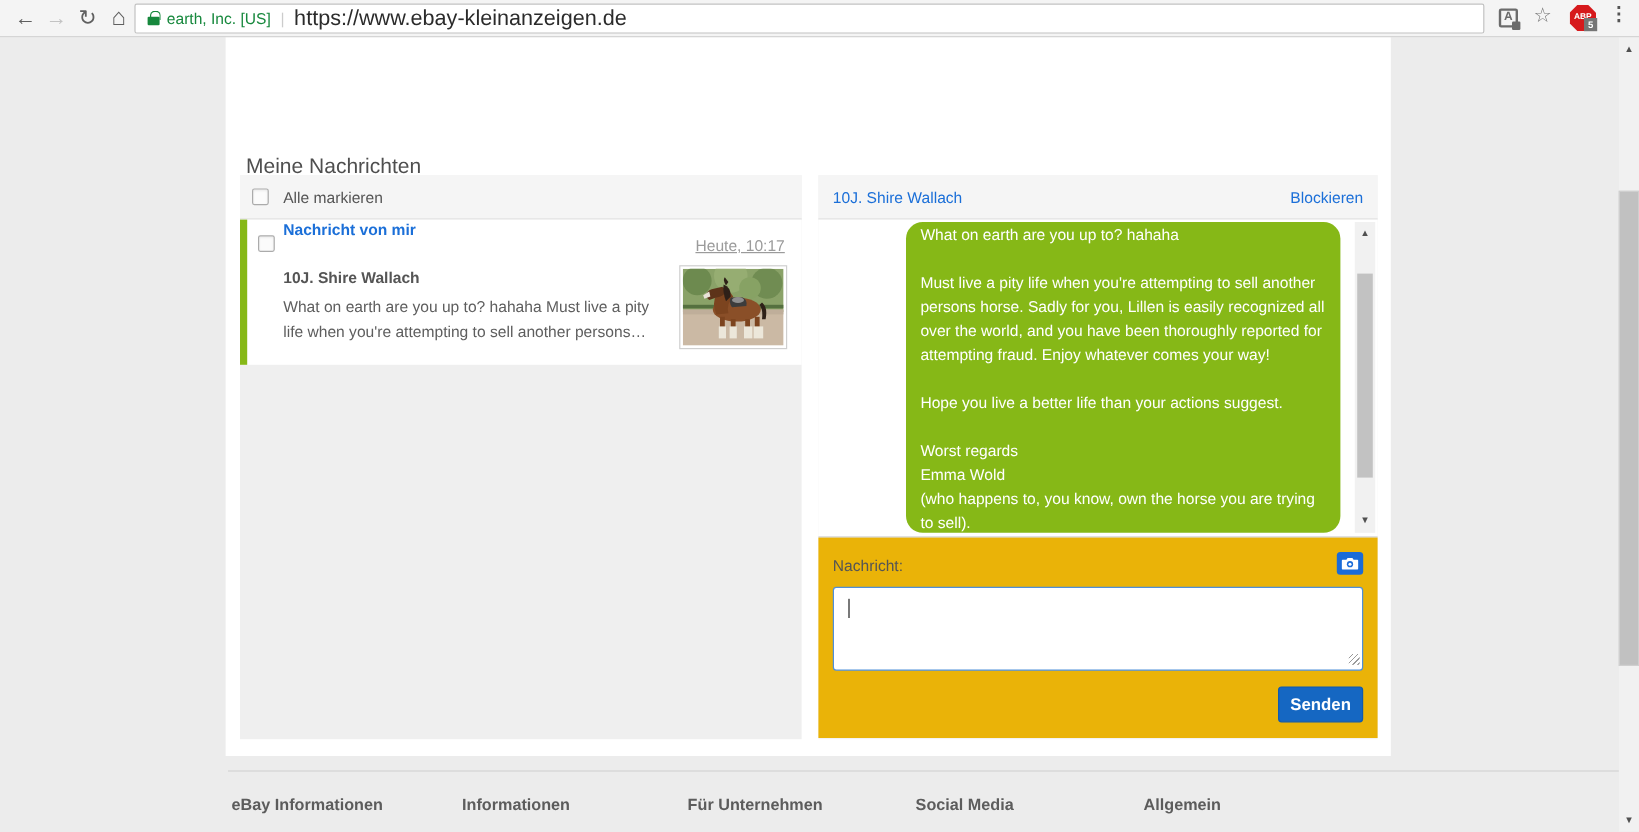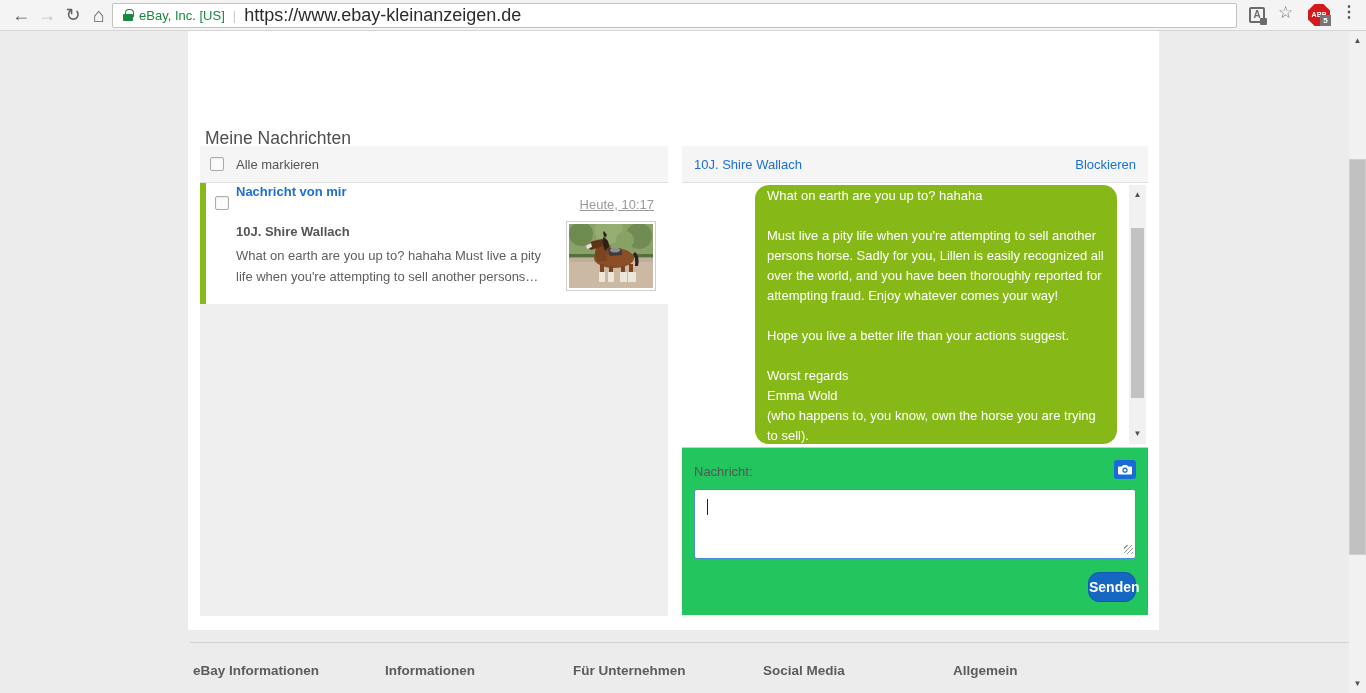--- a/index.html
+++ b/index.html
@@ -71,52 +71,52 @@
   .conv-body { position:relative; height:265px; background:#fff; border-bottom:1px solid #cccccc; overflow:hidden; }
   .bubble { position:absolute; left:73px; top:2px; right:31px; bottom:3px; background:#86b817;
     border-radius:14px; color:#fff; font-size:13px; line-height:20px; padding:1px 12px 4px;
     white-space:pre-line; overflow:hidden; }
   .conv-scroll { position:absolute; right:2px; top:2px; bottom:3px; width:17px; background:#f1f1f1; }
   .conv-scroll .arr { position:absolute; left:0; width:17px; height:14px; font-size:8px; color:#505050;
     text-align:center; line-height:14px; cursor:pointer; }
   .conv-scroll .arr.up { top:3px; } .conv-scroll .arr.down { bottom:3px; }
   .conv-scroll .thumb2 { position:absolute; left:2px; top:43px; width:13px; height:170px; background:#c2c2c2; cursor:pointer; }
 
-  .composer { position:relative; height:167px; background:#22c55e; }
+  .composer { position:relative; height:167px; background:#eab308; }
   .composer-label { position:absolute; left:12px; top:16px; font-size:13px; color:#555; }
   .camera-btn { position:absolute; right:12px; top:12px; width:22px; height:19px; background:#1a6bd8;
     border-radius:3px; cursor:pointer; }
   .camera-btn svg { display:block; margin:4px auto 0; }
   .textarea-wrap { position:absolute; left:12px; top:41px; width:442px; height:70px; }
   .composer textarea { width:442px; height:70px; border:1px solid #4f8fd9; border-radius:3px;
     background:#fff; resize:none; font-family:"Liberation Sans", sans-serif; font-size:13px; padding:8px; outline:none; }
   .caret { position:absolute; left:13px; top:10px; width:1px; height:16px; background:#222; pointer-events:none; }
   .resize-grip { position:absolute; right:3px; bottom:5px; width:9px; height:9px; pointer-events:none;
     background:repeating-linear-gradient(135deg, transparent 0 2px, #9a9a9a 2px 3px); }
-  .send-btn { position:absolute; right:12px; bottom:13px; width:48px; height:30px; background:#1567c2;
-    border:1px solid #0f5ab0; border-radius:11px; color:#fff; font-size:14px; font-weight:bold;
+  .send-btn { position:absolute; right:12px; bottom:13px; width:71px; height:30px; background:#1567c2;
+    border:1px solid #0f5ab0; border-radius:3px; color:#fff; font-size:14px; font-weight:bold;
     font-family:"Liberation Sans", sans-serif; cursor:pointer; }
 
   
   .footer-line { position:absolute; left:190px; top:611px; width:1160px; border-top:1px solid #d2d2d2; }
   .footer-col { position:absolute; top:632px; font-size:13.5px; font-weight:bold; color:#5c5c5c; }
   .fc0 { left:193px; } .fc1 { left:385px; } .fc2 { left:573px; } .fc3 { left:763px; } .fc4 { left:953px; }
 </style>
 </head>
 <body>
 
 <div class="toolbar">
   <span class="tb-ico" style="left:8px">←</span>
   <span class="tb-ico disabled" style="left:34px">→</span>
   <span class="tb-ico" style="left:60px">↻</span>
   <span class="tb-ico" style="left:86px; font-size:20px">⌂</span>
 
   <div class="omnibox">
     <span class="lock"></span>
-    <span class="org">eBay, Inc. [US]</span>
+    <span class="org">earth, Inc. [US]</span>
     <span class="omni-sep">|</span>
     <span class="url-main">https://www.ebay-kleinanzeigen.de</span>
   </div>
 
   <span class="translate-ico">A</span>
   <span class="star-ico">☆</span>
   <span class="abp">ABP</span>
   <span class="abp-badge">5</span>
   <span class="menu-ico">⋮</span>
 </div>

